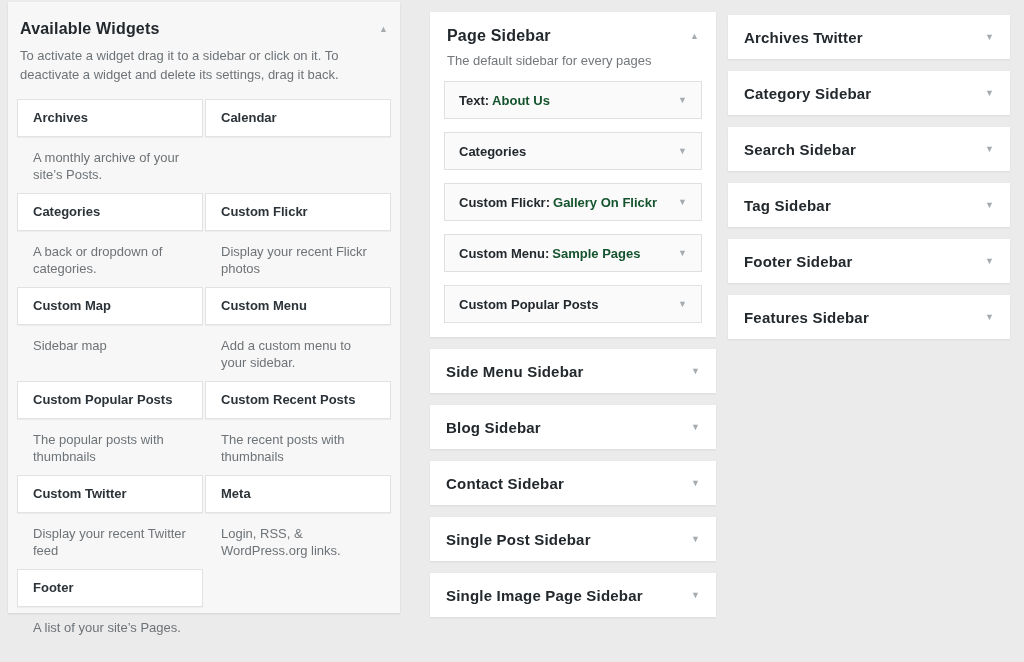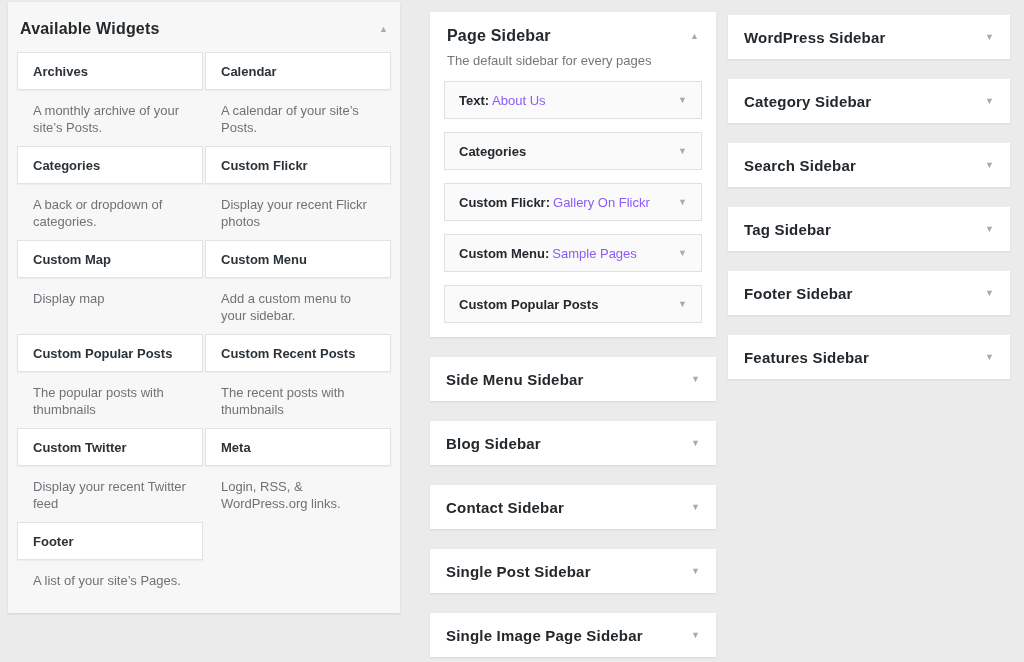--- a/index.html
+++ b/index.html
@@ -47,87 +47,87 @@
   .aw-desc {
     margin-top:12px; padding:0 15px 0 16px;
     font-size:13px; line-height:1.34; color:#6e7377;
   }
   
   .col-middle { position:absolute; left:430px; top:12px; width:286px; }
   .col-right  { position:absolute; left:728px; top:15px; width:282px; }
   .card {
     background:#ffffff;
     box-shadow:0 1px 2px rgba(0,0,0,0.08);
-    margin-bottom:20px;
+    margin-bottom:12px;
   }
   .page-card { padding:15px 14px 14px; }
   .page-card-header {
     display:flex; justify-content:space-between; align-items:center;
     padding:0 3px; cursor:pointer;
   }
   .page-card-title { font-size:16px; font-weight:bold; color:#23282d; letter-spacing:0.2px; }
   .page-card-desc { margin:8px 3px 0; font-size:13px; color:#72777c; }
   .sb-widget {
     height:38px; margin-top:13px;
     background:#fafafa;
     border:1px solid #e0e0e0;
     display:flex; align-items:center; justify-content:space-between;
     padding:0 14px;
     cursor:move;
   }
   .sb-widget:first-of-type { margin-top:15px; }
   .sb-widget-title { font-size:13px; font-weight:bold; color:#23282d; white-space:nowrap; }
-  .widget-detail { font-weight:normal; color:#8b5cf6; margin-left:3px; }
+  .widget-detail { font-weight:bold; color:#14532d; margin-left:3px; }
   .sidebar-card {
     height:44px;
     display:flex; align-items:center; justify-content:space-between;
     padding:0 16px;
     cursor:pointer;
   }
   .sidebar-card-title { font-size:15px; font-weight:bold; color:#23282d; letter-spacing:0.2px; }
 </style>
 </head>
 <body>
 
 <div class="left-panel">
   <div class="aw-header">
     <span class="aw-title">Available Widgets</span>
     <span class="arrow">▲</span>
   </div>
+  <p class="aw-description">To activate a widget drag it to a sidebar or click on it. To deactivate a widget and delete its settings, drag it back.</p>
 
   <div class="aw-grid">
     <div class="aw-cell">
       <div class="aw-box">
           <span class="aw-name">Archives</span>
         </div>
       <p class="aw-desc">A monthly archive of your site’s Posts.</p>
     </div>
     <div class="aw-cell">
       <div class="aw-box">
           <span class="aw-name">Calendar</span>
         </div>
-      <p class="aw-desc">A calendar of your site’s Posts.</p>
     </div>
     <div class="aw-cell">
       <div class="aw-box">
           <span class="aw-name">Categories</span>
         </div>
       <p class="aw-desc">A back or dropdown of categories.</p>
     </div>
     <div class="aw-cell">
       <div class="aw-box">
           <span class="aw-name">Custom Flickr</span>
         </div>
       <p class="aw-desc">Display your recent Flickr photos</p>
     </div>
     <div class="aw-cell">
       <div class="aw-box">
           <span class="aw-name">Custom Map</span>
         </div>
-      <p class="aw-desc">Display map</p>
+      <p class="aw-desc">Sidebar map</p>
     </div>
     <div class="aw-cell">
       <div class="aw-box">
           <span class="aw-name">Custom Menu</span>
         </div>
       <p class="aw-desc">Add a custom menu to your sidebar.</p>
     </div>
     <div class="aw-cell">
       <div class="aw-box">
           <span class="aw-name">Custom Popular Posts</span>
@@ -209,21 +209,21 @@
     <span class="arrow">▼</span>
   </div>
   <div class="card sidebar-card">
     <span class="sidebar-card-title">Single Image Page Sidebar</span>
     <span class="arrow">▼</span>
   </div>
 </div>
 
 <div class="col-right">
   <div class="card sidebar-card">
-    <span class="sidebar-card-title">WordPress Sidebar</span>
+    <span class="sidebar-card-title">Archives Twitter</span>
     <span class="arrow">▼</span>
   </div>
   <div class="card sidebar-card">
     <span class="sidebar-card-title">Category Sidebar</span>
     <span class="arrow">▼</span>
   </div>
   <div class="card sidebar-card">
     <span class="sidebar-card-title">Search Sidebar</span>
     <span class="arrow">▼</span>
   </div>

